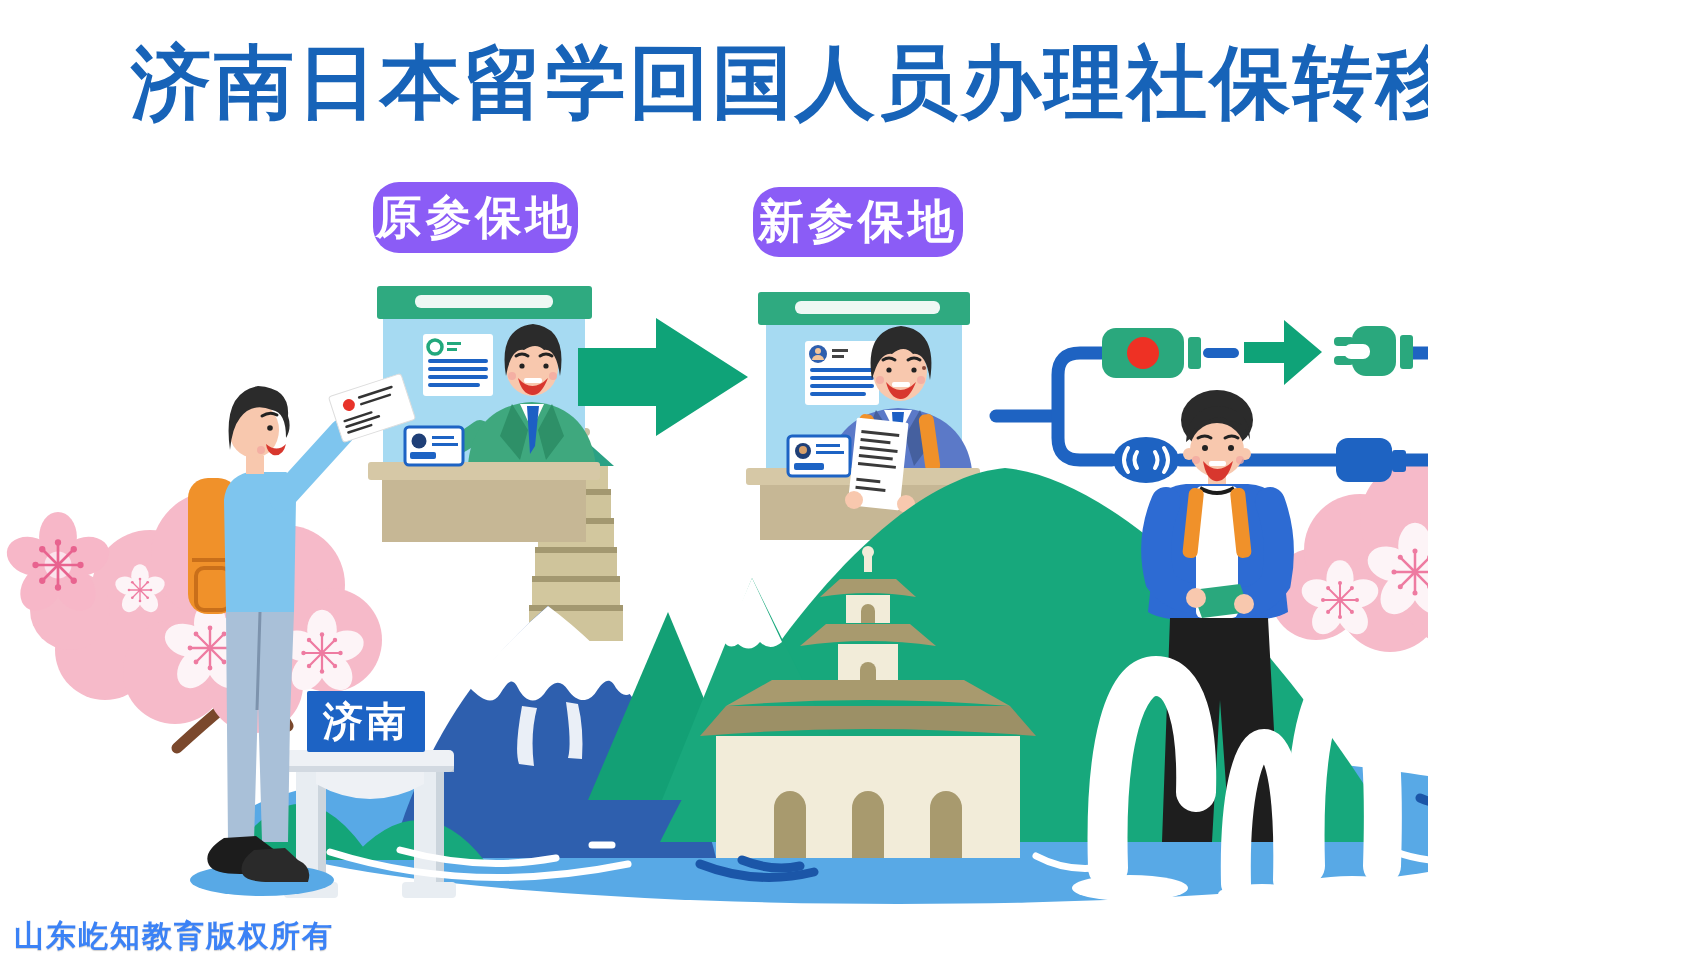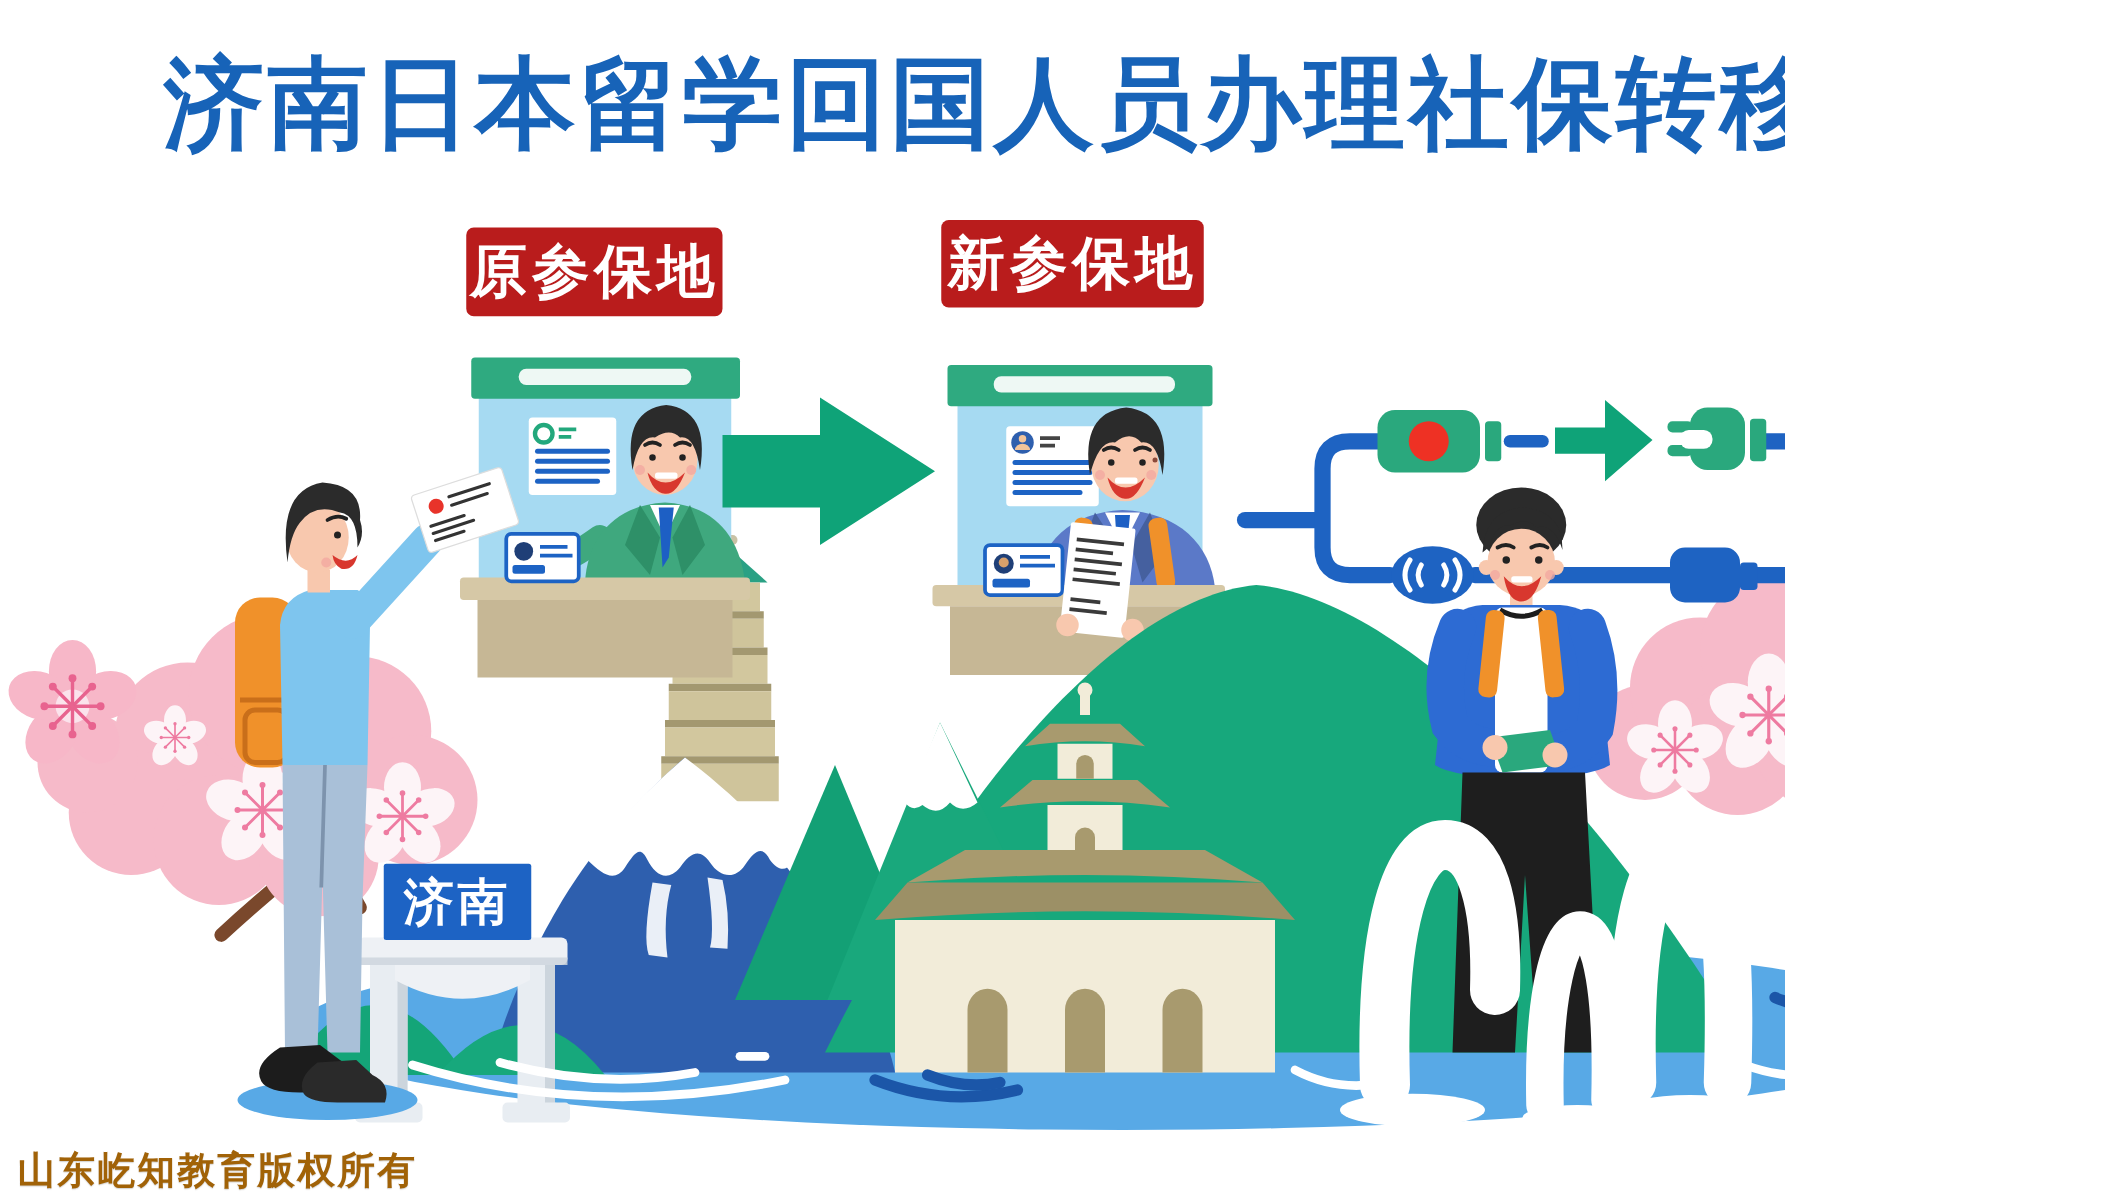--- a/index.html
+++ b/index.html
@@ -1,31 +1,31 @@
 <!DOCTYPE html>
 <html><head>
 <meta charset="utf-8">
 <style>
   html,body{margin:0;padding:0;background:#ffffff;}
   .canvas{position:relative;width:1428px;height:960px;background:#ffffff;overflow:hidden;
           font-family:Liberation Mono, monospace;}
   .scene{position:absolute;left:0;top:0;width:1696px;height:960px;}
   .main-title{position:absolute;left:0;top:30px;width:1590px;text-align:center;
               font-size:80px;font-weight:900;color:#1763b8;letter-spacing:3px;}
-  .step-label{position:absolute;background:#b91c1c;color:#ffffff;border-radius:6px;
+  .step-label{position:absolute;background:#8b5cf6;color:#ffffff;border-radius:26px;
               display:flex;align-items:center;justify-content:center;
               font-weight:800;font-size:46px;letter-spacing:4px;}
   .step1{left:373px;top:182px;width:205px;height:71px;}
-  .step2{left:753px;top:176px;width:210px;height:70px;}
+  .step2{left:753px;top:187px;width:210px;height:70px;}
   .step3{left:1182px;top:187px;width:212px;height:70px;}
   .city-sign{position:absolute;left:307px;top:691px;width:118px;height:61px;
              background:#1d63c4;color:#ffffff;border-radius:2px;
              display:flex;align-items:center;justify-content:center;
              font-weight:800;font-size:40px;letter-spacing:3px;}
-  .wm{position:absolute;font-weight:700;letter-spacing:2px;color:#a16207;
+  .wm{position:absolute;font-weight:700;letter-spacing:2px;color:#3b82f6;
       text-shadow:0 1px 1px #d2d0ce;font-size:30px;}
   .wm-left{left:14px;top:916px;}
   .wm-right{right:26px;top:918px;color:#ebeae8;}
 </style>
 </head>
 <body>
 
 <div class="canvas">
 
 <svg class="scene" viewBox="0 0 1696 960" aria-hidden="true">

